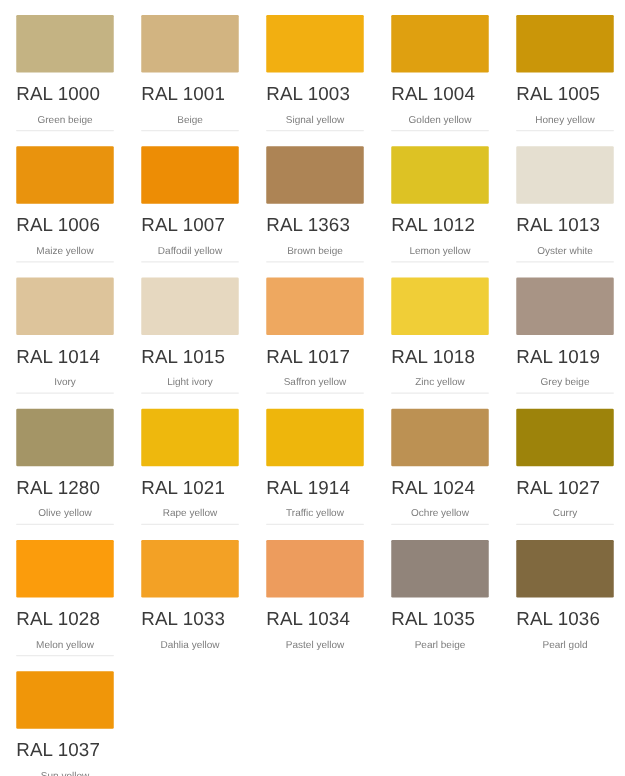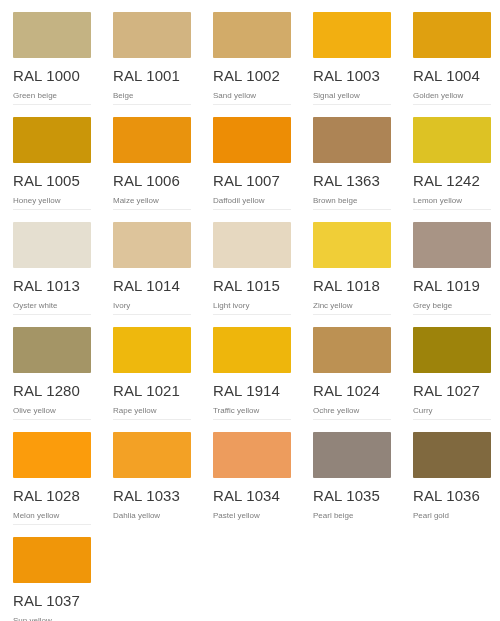--- a/index.html
+++ b/index.html
@@ -49,40 +49,36 @@
     letter-spacing: 0.1px;
     line-height: 14px;
     white-space: nowrap;
   }
   .ral-name {
     font-size: 8px;
     color: #7d7d7d;
     margin: 7px 9px 0 13px;
     line-height: 11px;
     white-space: nowrap;
+    text-align: center;
   }
 </style>
 </head>
 <body>
 
 <div id="swatch-grid">
     <div class="color-card">
       <div class="swatch" style="background: rgb(196, 179, 131);"></div>
       <div class="ral-code">RAL 1000</div>
       <div class="ral-name">Green beige</div>
     </div>
     <div class="color-card">
       <div class="swatch" style="background: rgb(210, 180, 129);"></div>
       <div class="ral-code">RAL 1001</div>
       <div class="ral-name">Beige</div>
-    </div>
-    <div class="color-card">
-      <div class="swatch" style="background: rgb(210, 171, 105);"></div>
-      <div class="ral-code">RAL 1002</div>
-      <div class="ral-name">Sand yellow</div>
     </div>
     <div class="color-card">
       <div class="swatch" style="background: rgb(242, 175, 17);"></div>
       <div class="ral-code">RAL 1003</div>
       <div class="ral-name">Signal yellow</div>
     </div>
     <div class="color-card">
       <div class="swatch" style="background: rgb(223, 160, 16);"></div>
       <div class="ral-code">RAL 1004</div>
       <div class="ral-name">Golden yellow</div>
@@ -102,37 +98,42 @@
       <div class="ral-code">RAL 1007</div>
       <div class="ral-name">Daffodil yellow</div>
     </div>
     <div class="color-card">
       <div class="swatch" style="background: rgb(173, 132, 85);"></div>
       <div class="ral-code">RAL 1363</div>
       <div class="ral-name">Brown beige</div>
     </div>
     <div class="color-card">
       <div class="swatch" style="background: rgb(221, 194, 36);"></div>
-      <div class="ral-code">RAL 1242</div>
+      <div class="ral-code">RAL 1012</div>
       <div class="ral-name">Lemon yellow</div>
     </div>
     <div class="color-card">
       <div class="swatch" style="background: rgb(229, 223, 208);"></div>
       <div class="ral-code">RAL 1013</div>
       <div class="ral-name">Oyster white</div>
     </div>
     <div class="color-card">
       <div class="swatch" style="background: rgb(221, 196, 155);"></div>
       <div class="ral-code">RAL 1014</div>
       <div class="ral-name">Ivory</div>
     </div>
     <div class="color-card">
       <div class="swatch" style="background: rgb(230, 216, 192);"></div>
       <div class="ral-code">RAL 1015</div>
       <div class="ral-name">Light ivory</div>
+    </div>
+    <div class="color-card">
+      <div class="swatch" style="background: rgb(238, 168, 96);"></div>
+      <div class="ral-code">RAL 1017</div>
+      <div class="ral-name">Saffron yellow</div>
     </div>
     <div class="color-card">
       <div class="swatch" style="background: rgb(240, 206, 55);"></div>
       <div class="ral-code">RAL 1018</div>
       <div class="ral-name">Zinc yellow</div>
     </div>
     <div class="color-card">
       <div class="swatch" style="background: rgb(168, 148, 133);"></div>
       <div class="ral-code">RAL 1019</div>
       <div class="ral-name">Grey beige</div>

